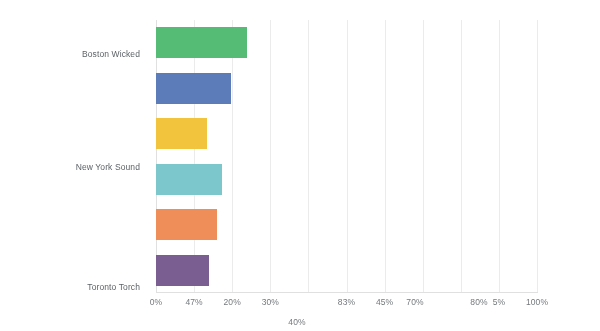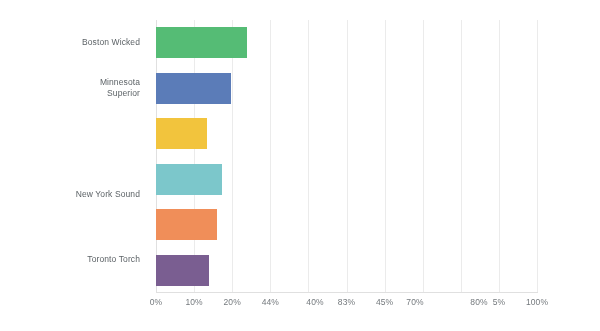--- a/index.html
+++ b/index.html
@@ -115,37 +115,31 @@
     letter-spacing: 0.1px;
     white-space: nowrap;
   }
 </style>
 </head>
 <body>
 
 <div class="chart">
 
   <div class="cat-labels">
-      <div class="cat-label" style="top: 0px; height: 45.5px;">
+      <div class="cat-label" style="top: 12px; height: 45.5px;">
         <div>
           <span>Boston Wicked</span>
         </div>
       </div>
-      <div class="cat-label" style="top: 45.5px; height: 45.5px;">
-        <div>
-          <span>Minnesota</span>
-          <span>Superior</span>
-        </div>
-      </div>
-      <div class="cat-label" style="top: 152px; height: 45.5px;">
+      <div class="cat-label" style="top: 125px; height: 45.5px;">
         <div>
           <span>New York Sound</span>
         </div>
       </div>
-      <div class="cat-label" style="top: 217px; height: 45.5px;">
+      <div class="cat-label" style="top: 245px; height: 45.5px;">
         <div>
           <span>Toronto Torch</span>
         </div>
       </div>
     </div>
 
   <div class="plot">
     <div class="gridlines">
         <div class="gridline axis-zero" style="left: 0px; background: rgb(224, 224, 224);"></div>
         <div class="gridline" style="left: 38.1px; background: rgb(235, 235, 235);"></div>
@@ -178,24 +172,24 @@
         <div class="band" style="top: 227.5px; height: 45.5px;">
           <div class="bar" title="Toronto Torch: 14%" style="width: 53.34px; background: rgb(122, 94, 145);"></div>
         </div>
       </div>
   </div>
 
   <div class="baseline"></div>
 
   <div class="x-ticks">
       <div class="x-tick" style="left: 0px;">0%</div>
-      <div class="x-tick" style="left: 38.1px;">10%</div>
+      <div class="x-tick" style="left: 38.1px;">47%</div>
       <div class="x-tick" style="left: 76.2px;">20%</div>
-      <div class="x-tick" style="left: 114.3px;">44%</div>
-      <div class="x-tick" style="left: 159px;">40%</div>
+      <div class="x-tick" style="left: 114.3px;">30%</div>
+      <div class="x-tick" style="left: 141px; margin-top: 20px;">40%</div>
       <div class="x-tick" style="left: 190.5px;">83%</div>
       <div class="x-tick" style="left: 228.6px;">45%</div>
       <div class="x-tick" style="left: 259px;">70%</div>
       <div class="x-tick" style="left: 315px; margin-left: 8px;">80%</div>
       <div class="x-tick" style="left: 342.9px;">5%</div>
       <div class="x-tick" style="left: 381px;">100%</div>
     </div>
 
 </div>
 

